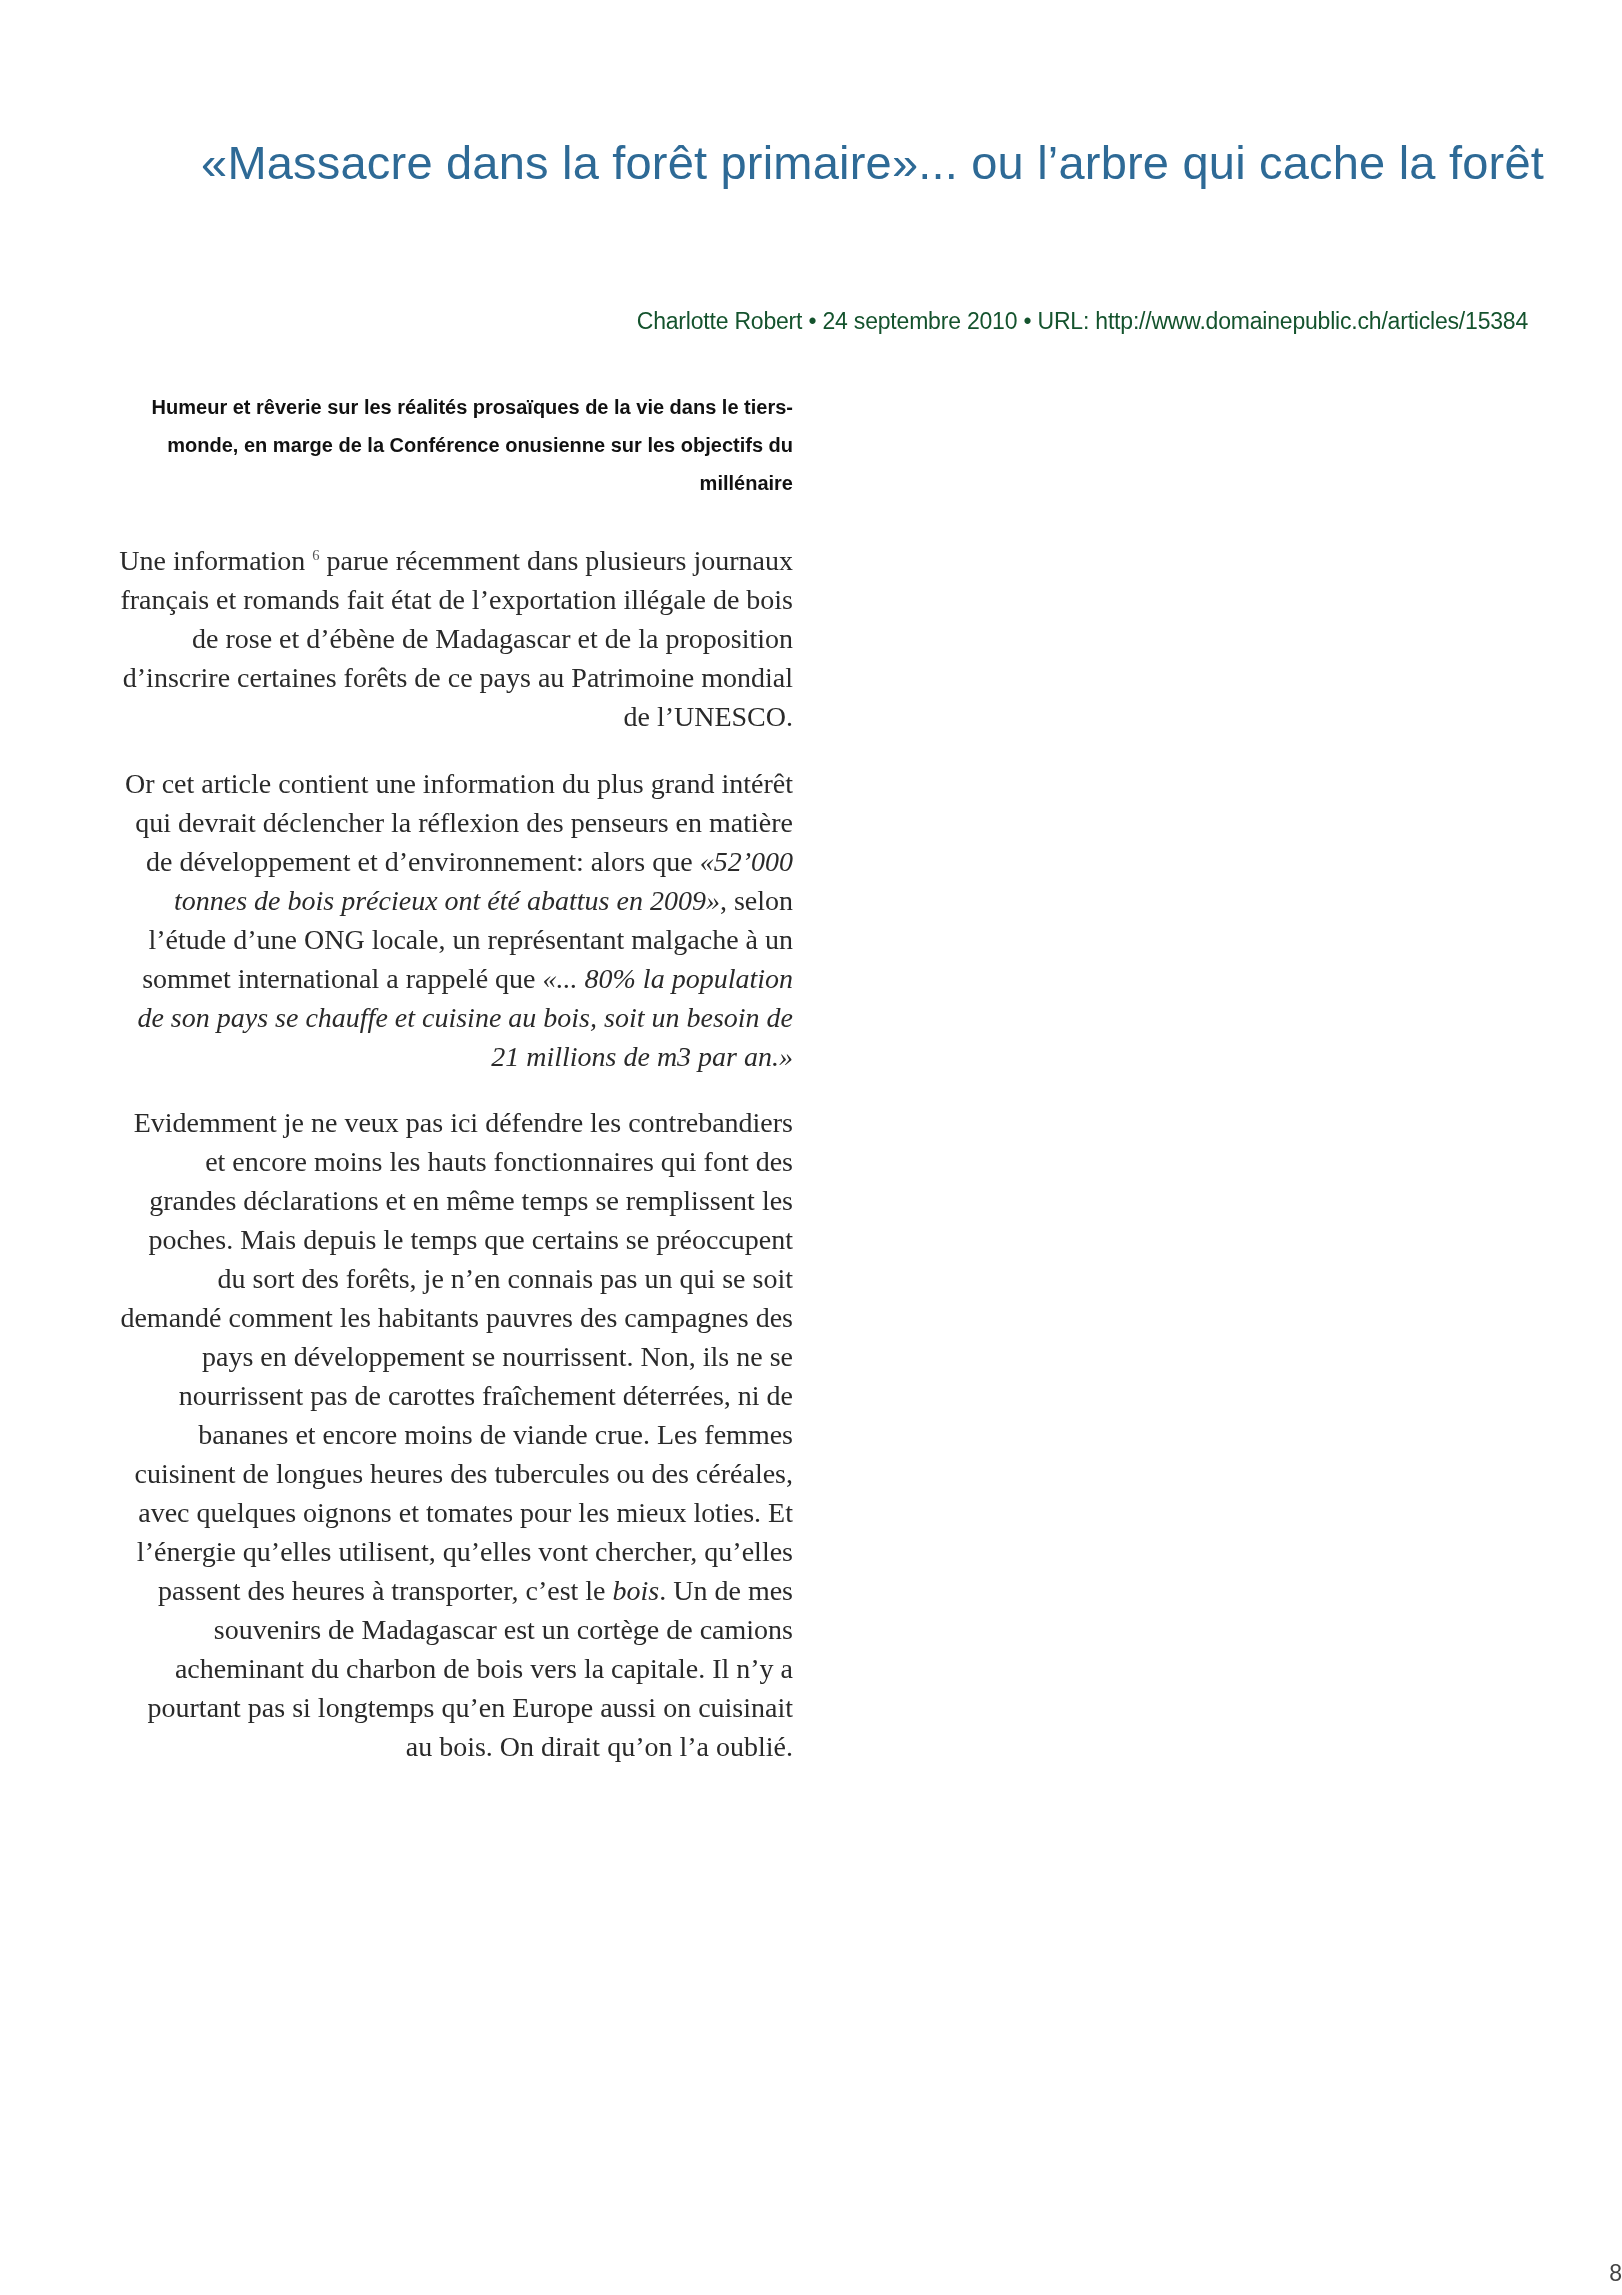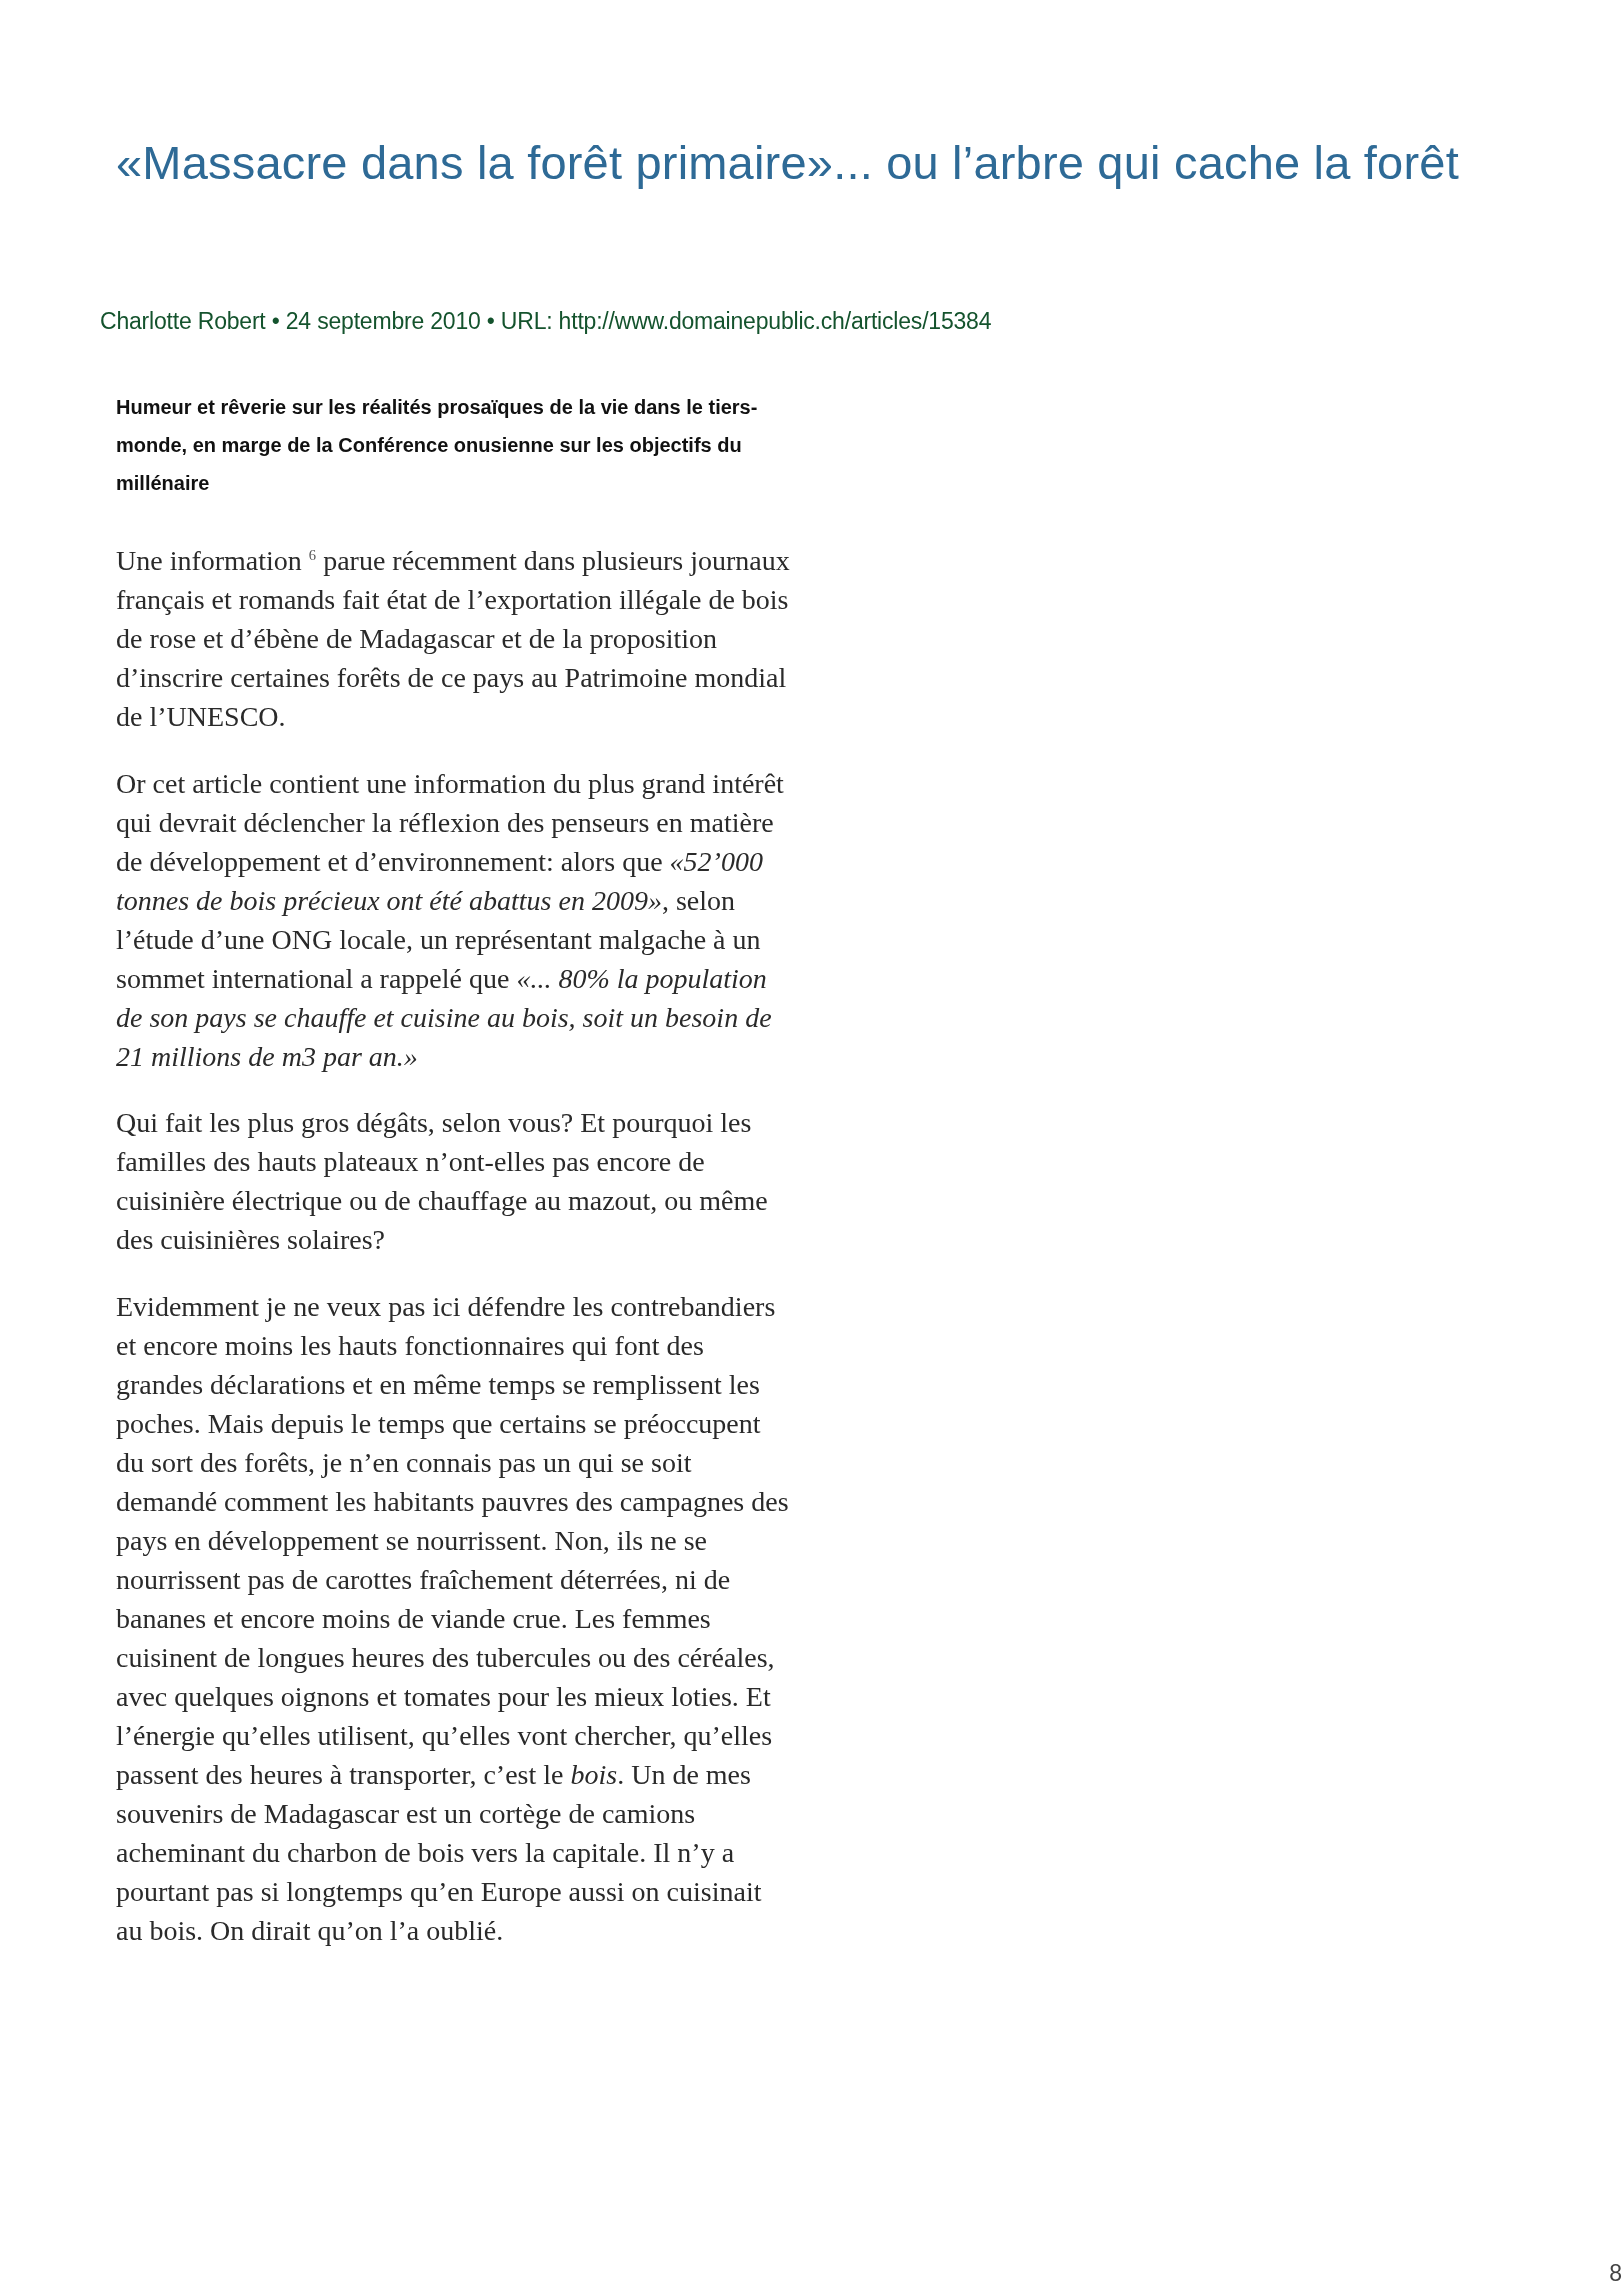--- a/index.html
+++ b/index.html
@@ -1,17 +1,17 @@
 <!DOCTYPE html>
 <html style="font-size:13px"><head>
   <meta charset="utf-8">
   <style>
     html, body { margin: 0; padding: 0; background: #ffffff; }
     body { width: 1622px; height: 2295px; position: relative; overflow: hidden; }
-    .page { position: absolute; left: 0; top: 0; width: 1622px; height: 2295px; }
+    .page { position: absolute; left: 0; top: 0; width: 1622px; height: 2295px; text-align: right; }
     .title {
       position: absolute; left: 116px; top: 122px; width: 1428px;
       font-family: "Liberation Sans", sans-serif; font-size: 47px; line-height: 81px;
       color: #2e6a96; margin: 0; font-weight: normal; letter-spacing: 0.2px;
     }
     .byline {
       position: absolute; left: 100px; top: 307px; width: 1428px;
       font-family: "Liberation Sans", sans-serif; font-size: 23px; line-height: 29px;
       color: #14532d; letter-spacing: -0.2px;
     }
@@ -41,21 +41,20 @@
   <h1 class="title">«Massacre dans la forêt primaire»... ou l’arbre qui cache la forêt</h1>
   <div class="byline">Charlotte Robert • 24 septembre 2010 • URL: http://www.domainepublic.ch/articles/15384</div>
 
   <div class="col col-left">
     <p class="lede">Humeur et rêverie sur les réalités prosaïques de la vie dans le tiers-monde, en marge de la Conférence onusienne sur les objectifs du millénaire</p>
 
     <p class="p"><span>Une </span><span class="link">information</span> <sup class="fn">6</sup><span> parue récemment dans plusieurs journaux français et romands fait état de l’exportation illégale de bois de rose et d’ébène de Madagascar et de la proposition d’inscrire certaines forêts de ce pays au Patrimoine mondial de l’UNESCO.</span></p>
 
     <p class="p"><span>Or cet article contient une information du plus grand intérêt qui devrait déclencher la réflexion des penseurs en matière de développement et d’environnement: alors que </span><em>«52’000 tonnes de bois précieux ont été abattus en 2009»</em><span>, selon l’étude d’une ONG locale, un représentant malgache à un sommet international a rappelé que </span><em>«... 80% la population de son pays se chauffe et cuisine au bois, soit un besoin de 21 millions de m3 par an.»</em></p>
 
-    <p class="p">Qui fait les plus gros dégâts, selon vous? Et pourquoi les familles des hauts plateaux n’ont-elles pas encore de cuisinière électrique ou de chauffage au mazout, ou même des cuisinières solaires?</p>
 
     <p class="p"><span>Evidemment je ne veux pas ici défendre les contrebandiers et encore moins les hauts fonctionnaires qui font des grandes déclarations et en même temps se remplissent les poches. Mais depuis le temps que certains se préoccupent du sort des forêts, je n’en connais pas un qui se soit demandé comment les habitants pauvres des campagnes des pays en développement se nourrissent. Non, ils ne se nourrissent pas de carottes fraîchement déterrées, ni de bananes et encore moins de viande crue. Les femmes cuisinent de longues heures des tubercules ou des céréales, avec quelques oignons et tomates pour les mieux loties. Et l’énergie qu’elles utilisent, qu’elles vont chercher, qu’elles passent des heures à transporter, c’est le </span><em>bois</em><span>. Un de mes souvenirs de Madagascar est un cortège de camions acheminant du charbon de bois vers la capitale. Il n’y a pourtant pas si longtemps qu’en Europe aussi on cuisinait au bois. On dirait qu’on l’a oublié.</span></p>
   </div>
 
   <div class="col col-right" style="top:-8110px"></div>
 
   <div class="page-number">8</div>
 </div>
 
 

